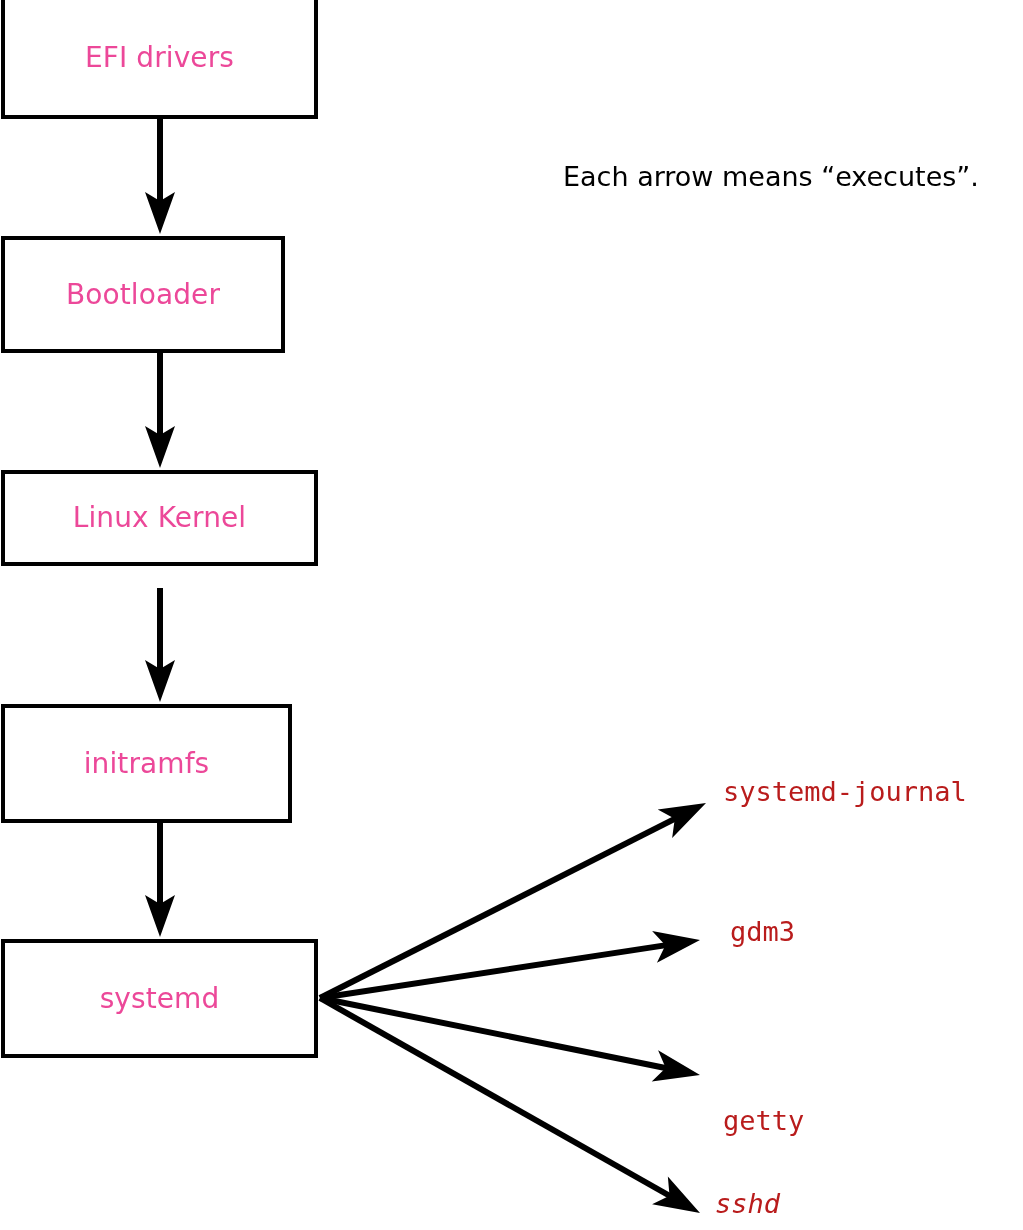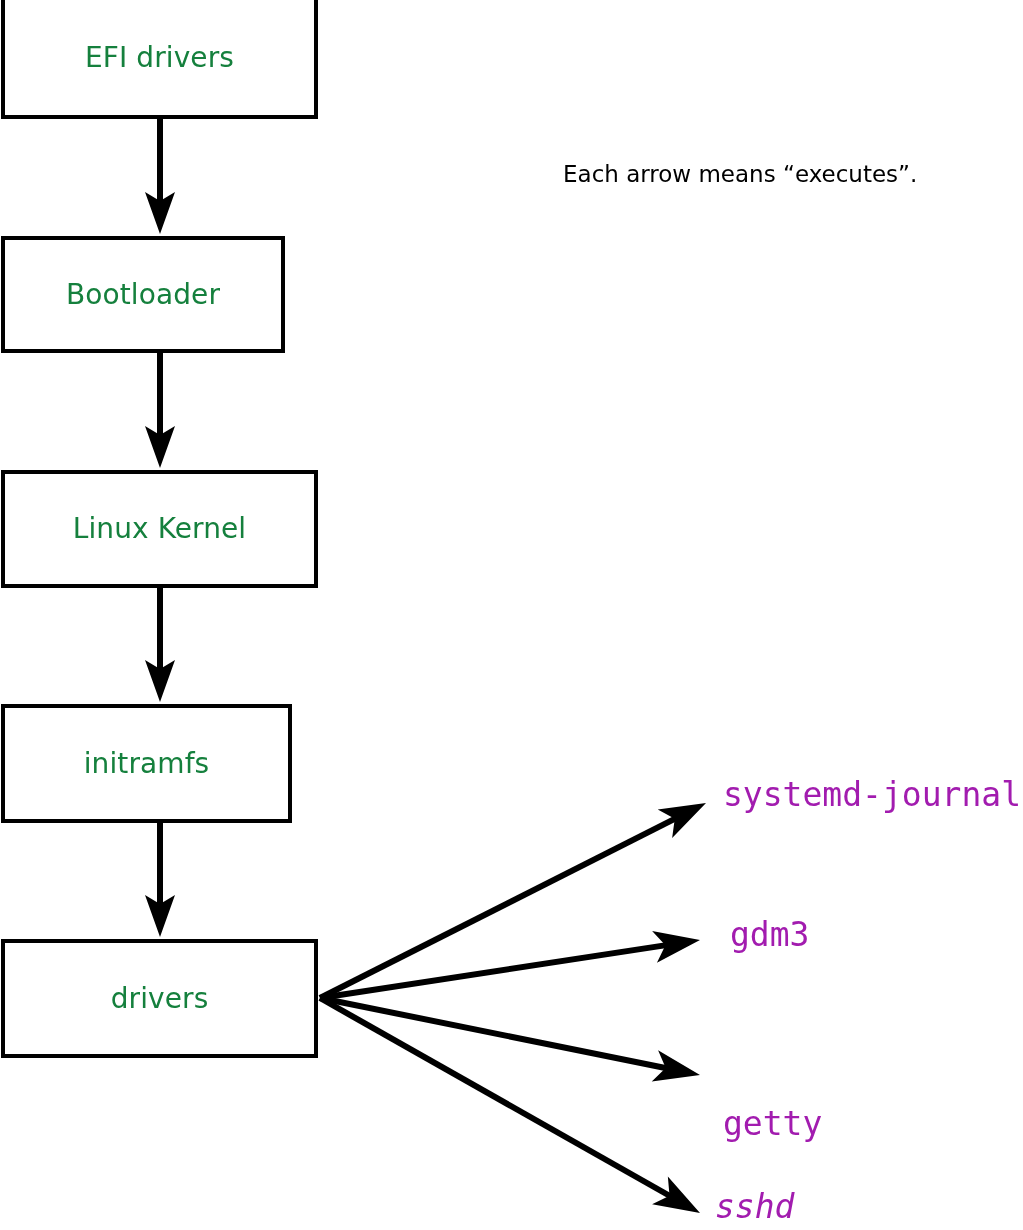--- a/index.html
+++ b/index.html
@@ -28,62 +28,62 @@
     box-sizing: border-box;
     background: #ffffff;
     border: 4px solid #000000;
     display: flex;
     align-items: center;
     justify-content: center;
   }
   .stage-label {
     font-family: "DejaVu Sans", "Liberation Sans", sans-serif;
     font-size: 28px;
-    color: #15803d;
+    color: #ec4899;
     line-height: 1;
     letter-spacing: 0.1px;
     white-space: nowrap;
     text-align: right;
   }
   .caption {
     position: absolute;
     font-family: "DejaVu Sans", "Liberation Sans", sans-serif;
-    font-size: 23px;
+    font-size: 27px;
     color: #000000;
     white-space: nowrap;
     line-height: 1;
   }
   .service-label {
     position: absolute;
     font-family: "DejaVu Sans Mono", "Liberation Mono", monospace;
-    font-size: 33px;
-    color: #a21caf;
+    font-size: 27px;
+    color: #b91c1c;
     white-space: nowrap;
     line-height: 1;
   }
 </style>
 </head>
 <body>
 
 <div id="canvas">
 
   <div class="stage-box" id="box0" style="left: 1px; top: -4px; width: 317px; height: 123px;">
     <span class="stage-label">EFI drivers</span>
   </div>
   <div class="stage-box" id="box1" style="left: 1px; top: 236px; width: 284px; height: 117px;">
     <span class="stage-label">Bootloader</span>
   </div>
-  <div class="stage-box" id="box2" style="left: 1px; top: 470px; width: 317px; height: 118px;">
+  <div class="stage-box" id="box2" style="left: 1px; top: 470px; width: 317px; height: 96px;">
     <span class="stage-label">Linux Kernel</span>
   </div>
   <div class="stage-box" id="box3" style="left: 1px; top: 704px; width: 291px; height: 119px;">
     <span class="stage-label">initramfs</span>
   </div>
   <div class="stage-box" id="box4" style="left: 1px; top: 939px; width: 317px; height: 119px;">
-    <span class="stage-label">drivers</span>
+    <span class="stage-label">systemd</span>
   </div>
 
   <svg class="layer" viewBox="0 0 1023 1230">
     <g id="chain-arrow-group">
         <line x1="160" y1="119" x2="160" y2="202" stroke="#000000" stroke-width="6"></line>
         <polygon points="160.00,234.00 145.00,192.00 160.00,201.00 175.00,192.00" fill="#000000"></polygon>
         <line x1="160" y1="353" x2="160" y2="436" stroke="#000000" stroke-width="6"></line>
         <polygon points="160.00,468.00 145.00,426.00 160.00,435.00 175.00,426.00" fill="#000000"></polygon>
         <line x1="160" y1="588" x2="160" y2="670" stroke="#000000" stroke-width="6"></line>
         <polygon points="160.00,702.00 145.00,660.00 160.00,669.00 175.00,660.00" fill="#000000"></polygon>

